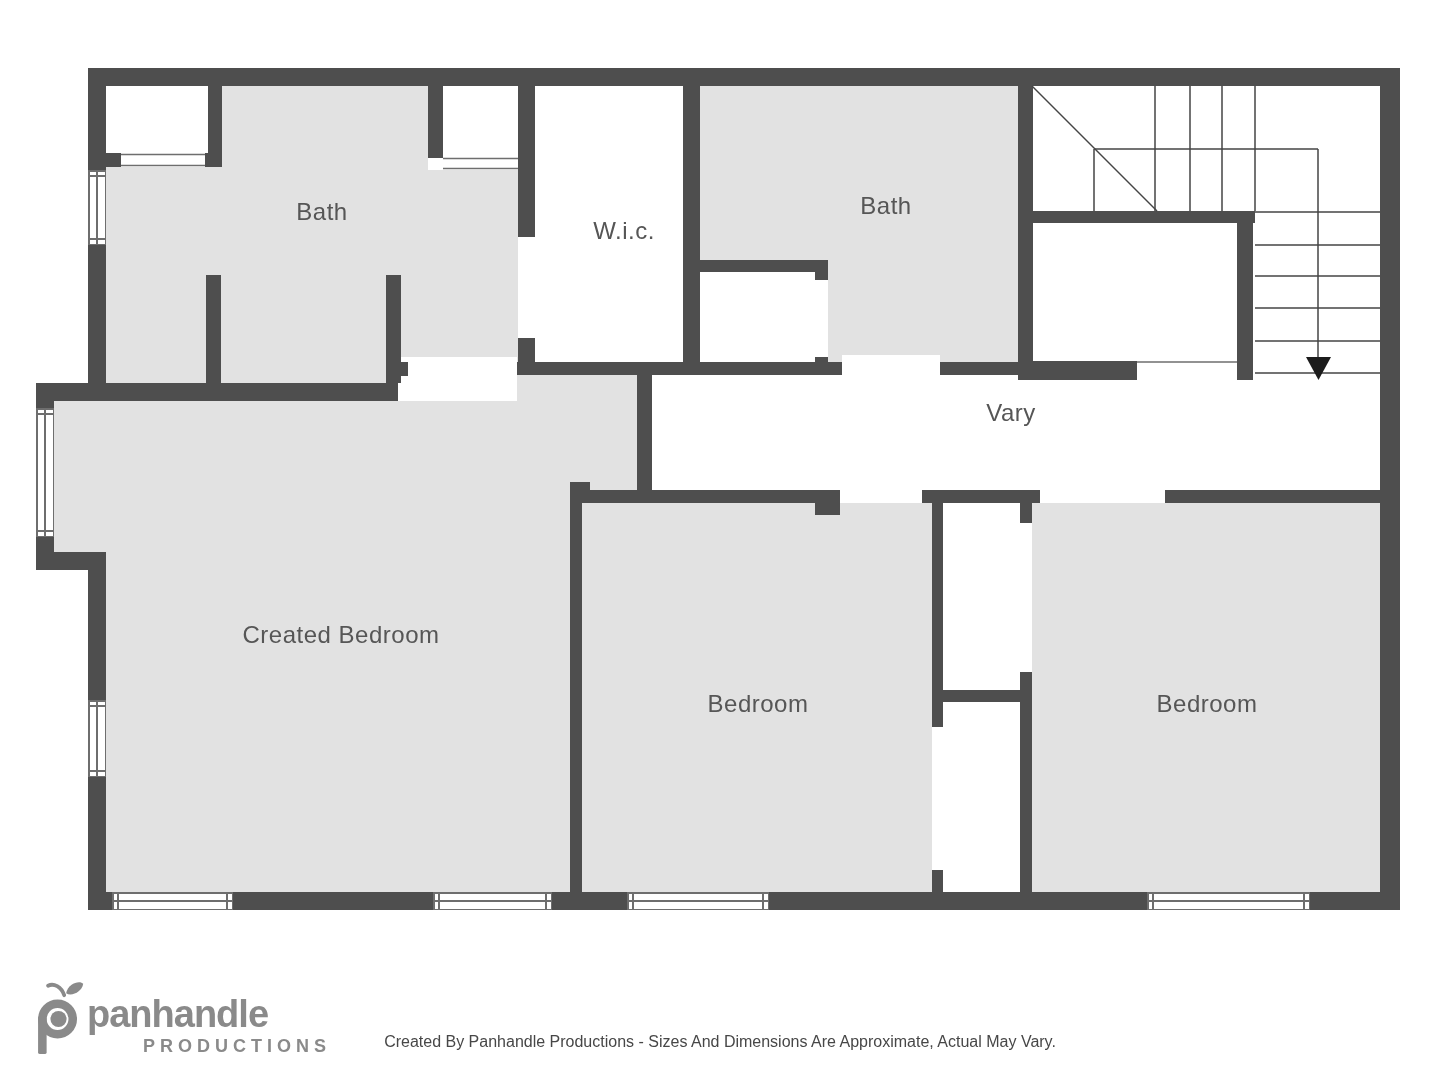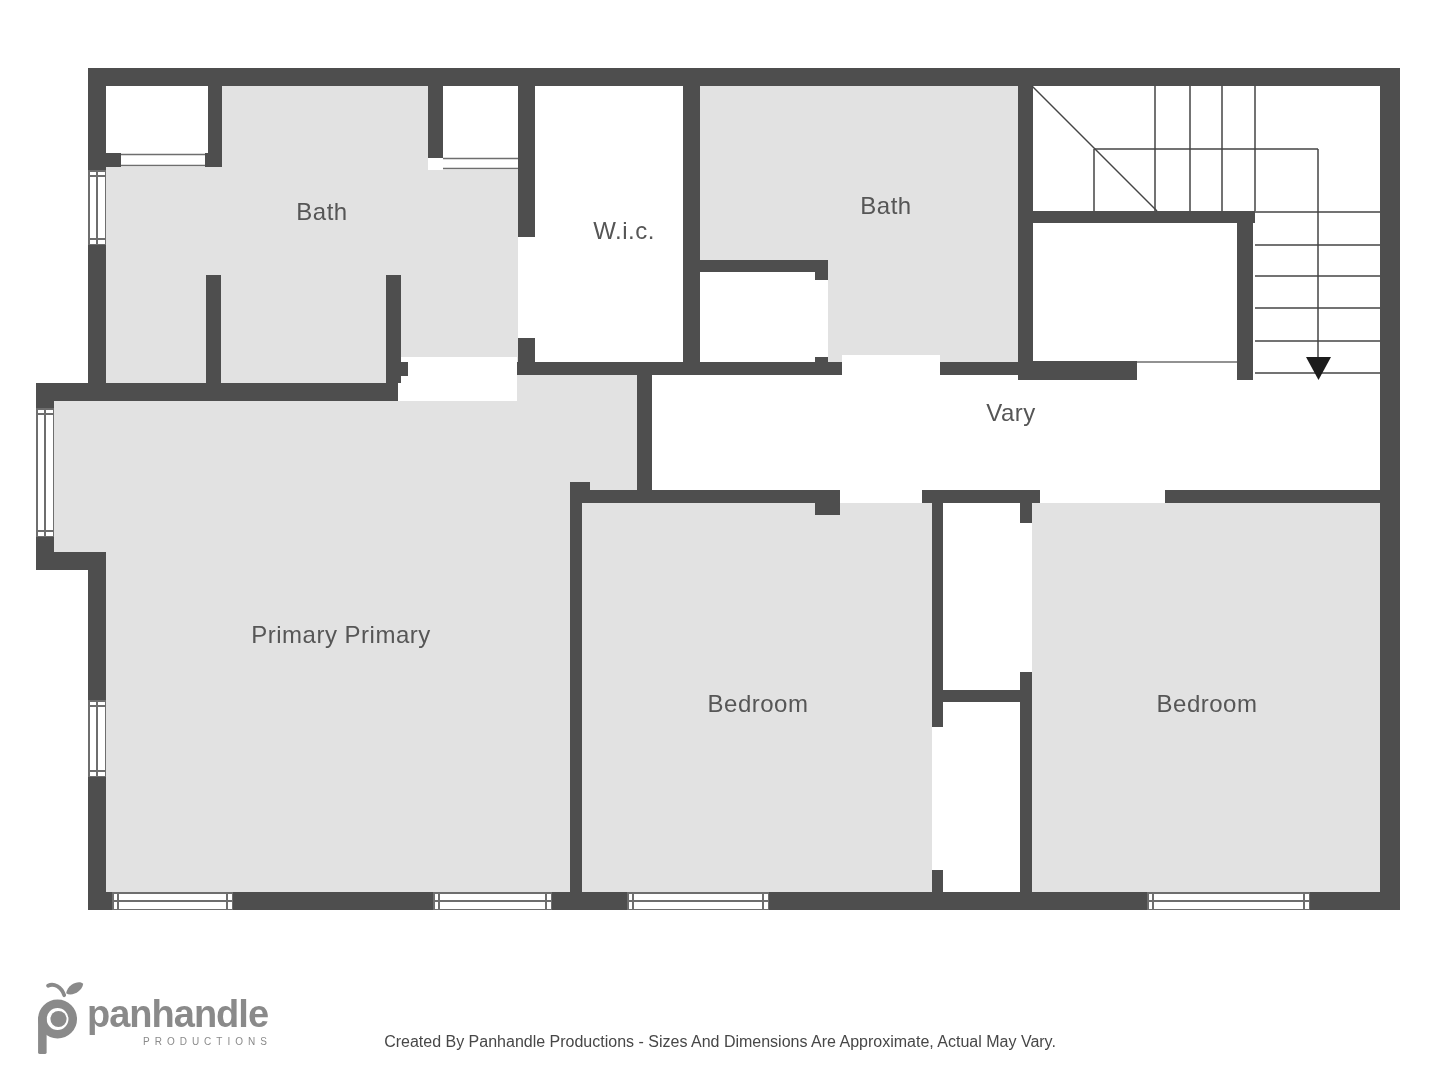--- a/index.html
+++ b/index.html
@@ -24,21 +24,21 @@
     position:absolute;transform:translate(-50%,-50%);
     font-size:24px;letter-spacing:0.5px;color:var(--label-text);white-space:nowrap;
   }
   .branding{position:absolute;left:0;top:0;}
   .logo-mark{position:absolute;left:30px;top:980px;width:57px;height:76px;}
   .logo-text{
     position:absolute;left:87px;top:995px;font-size:38px;font-weight:700;
     letter-spacing:-1px;color:var(--logo);line-height:1;
   }
   .logo-sub{
-    position:absolute;left:143px;top:1037px;font-size:10px;font-weight:400;
+    position:absolute;left:143px;top:1037px;font-size:18px;font-weight:700;
     letter-spacing:5px;color:var(--logo);line-height:1;
   }
   .disclaimer{
     position:absolute;left:0;right:0;top:1033px;text-align:center;
     font-size:16px;color:var(--disclaimer-text);
   }
 </style>
 </head>
 <body>
 
@@ -194,21 +194,21 @@
         <line class="win" x1="36" y1="531" x2="54" y2="531"></line>
       </g>
     </g>
   </svg>
 
   <div id="labels-layer">
       <div class="room-label" style="left: 322px; top: 212px;">Bath</div>
       <div class="room-label" style="left: 624px; top: 231px;">W.i.c.</div>
       <div class="room-label" style="left: 886px; top: 206px;">Bath</div>
       <div class="room-label" style="left: 1011px; top: 413px;">Vary</div>
-      <div class="room-label" style="left: 341px; top: 635px;">Primary Primary</div>
+      <div class="room-label" style="left: 341px; top: 635px;">Created Bedroom</div>
       <div class="room-label" style="left: 758px; top: 704px;">Bedroom</div>
       <div class="room-label" style="left: 1207px; top: 704px;">Bedroom</div>
     </div>
 
   <div class="branding">
     <svg class="logo-mark" viewBox="0 0 60 80" xmlns="http://www.w3.org/2000/svg">
       <path d="M36,16 C33,7 25,3 19,6" stroke="var(--logo)" stroke-width="4" fill="none" stroke-linecap="round"></path>
       <path d="M38,14 C40,3 53,0 56,4 C55,12 44,18 38,14 Z" fill="var(--logo)"></path>
       <circle cx="29" cy="41" r="16" fill="none" stroke="var(--logo)" stroke-width="9"></circle>
       <rect x="8.5" y="38" width="9" height="40" rx="2" fill="var(--logo)"></rect>

